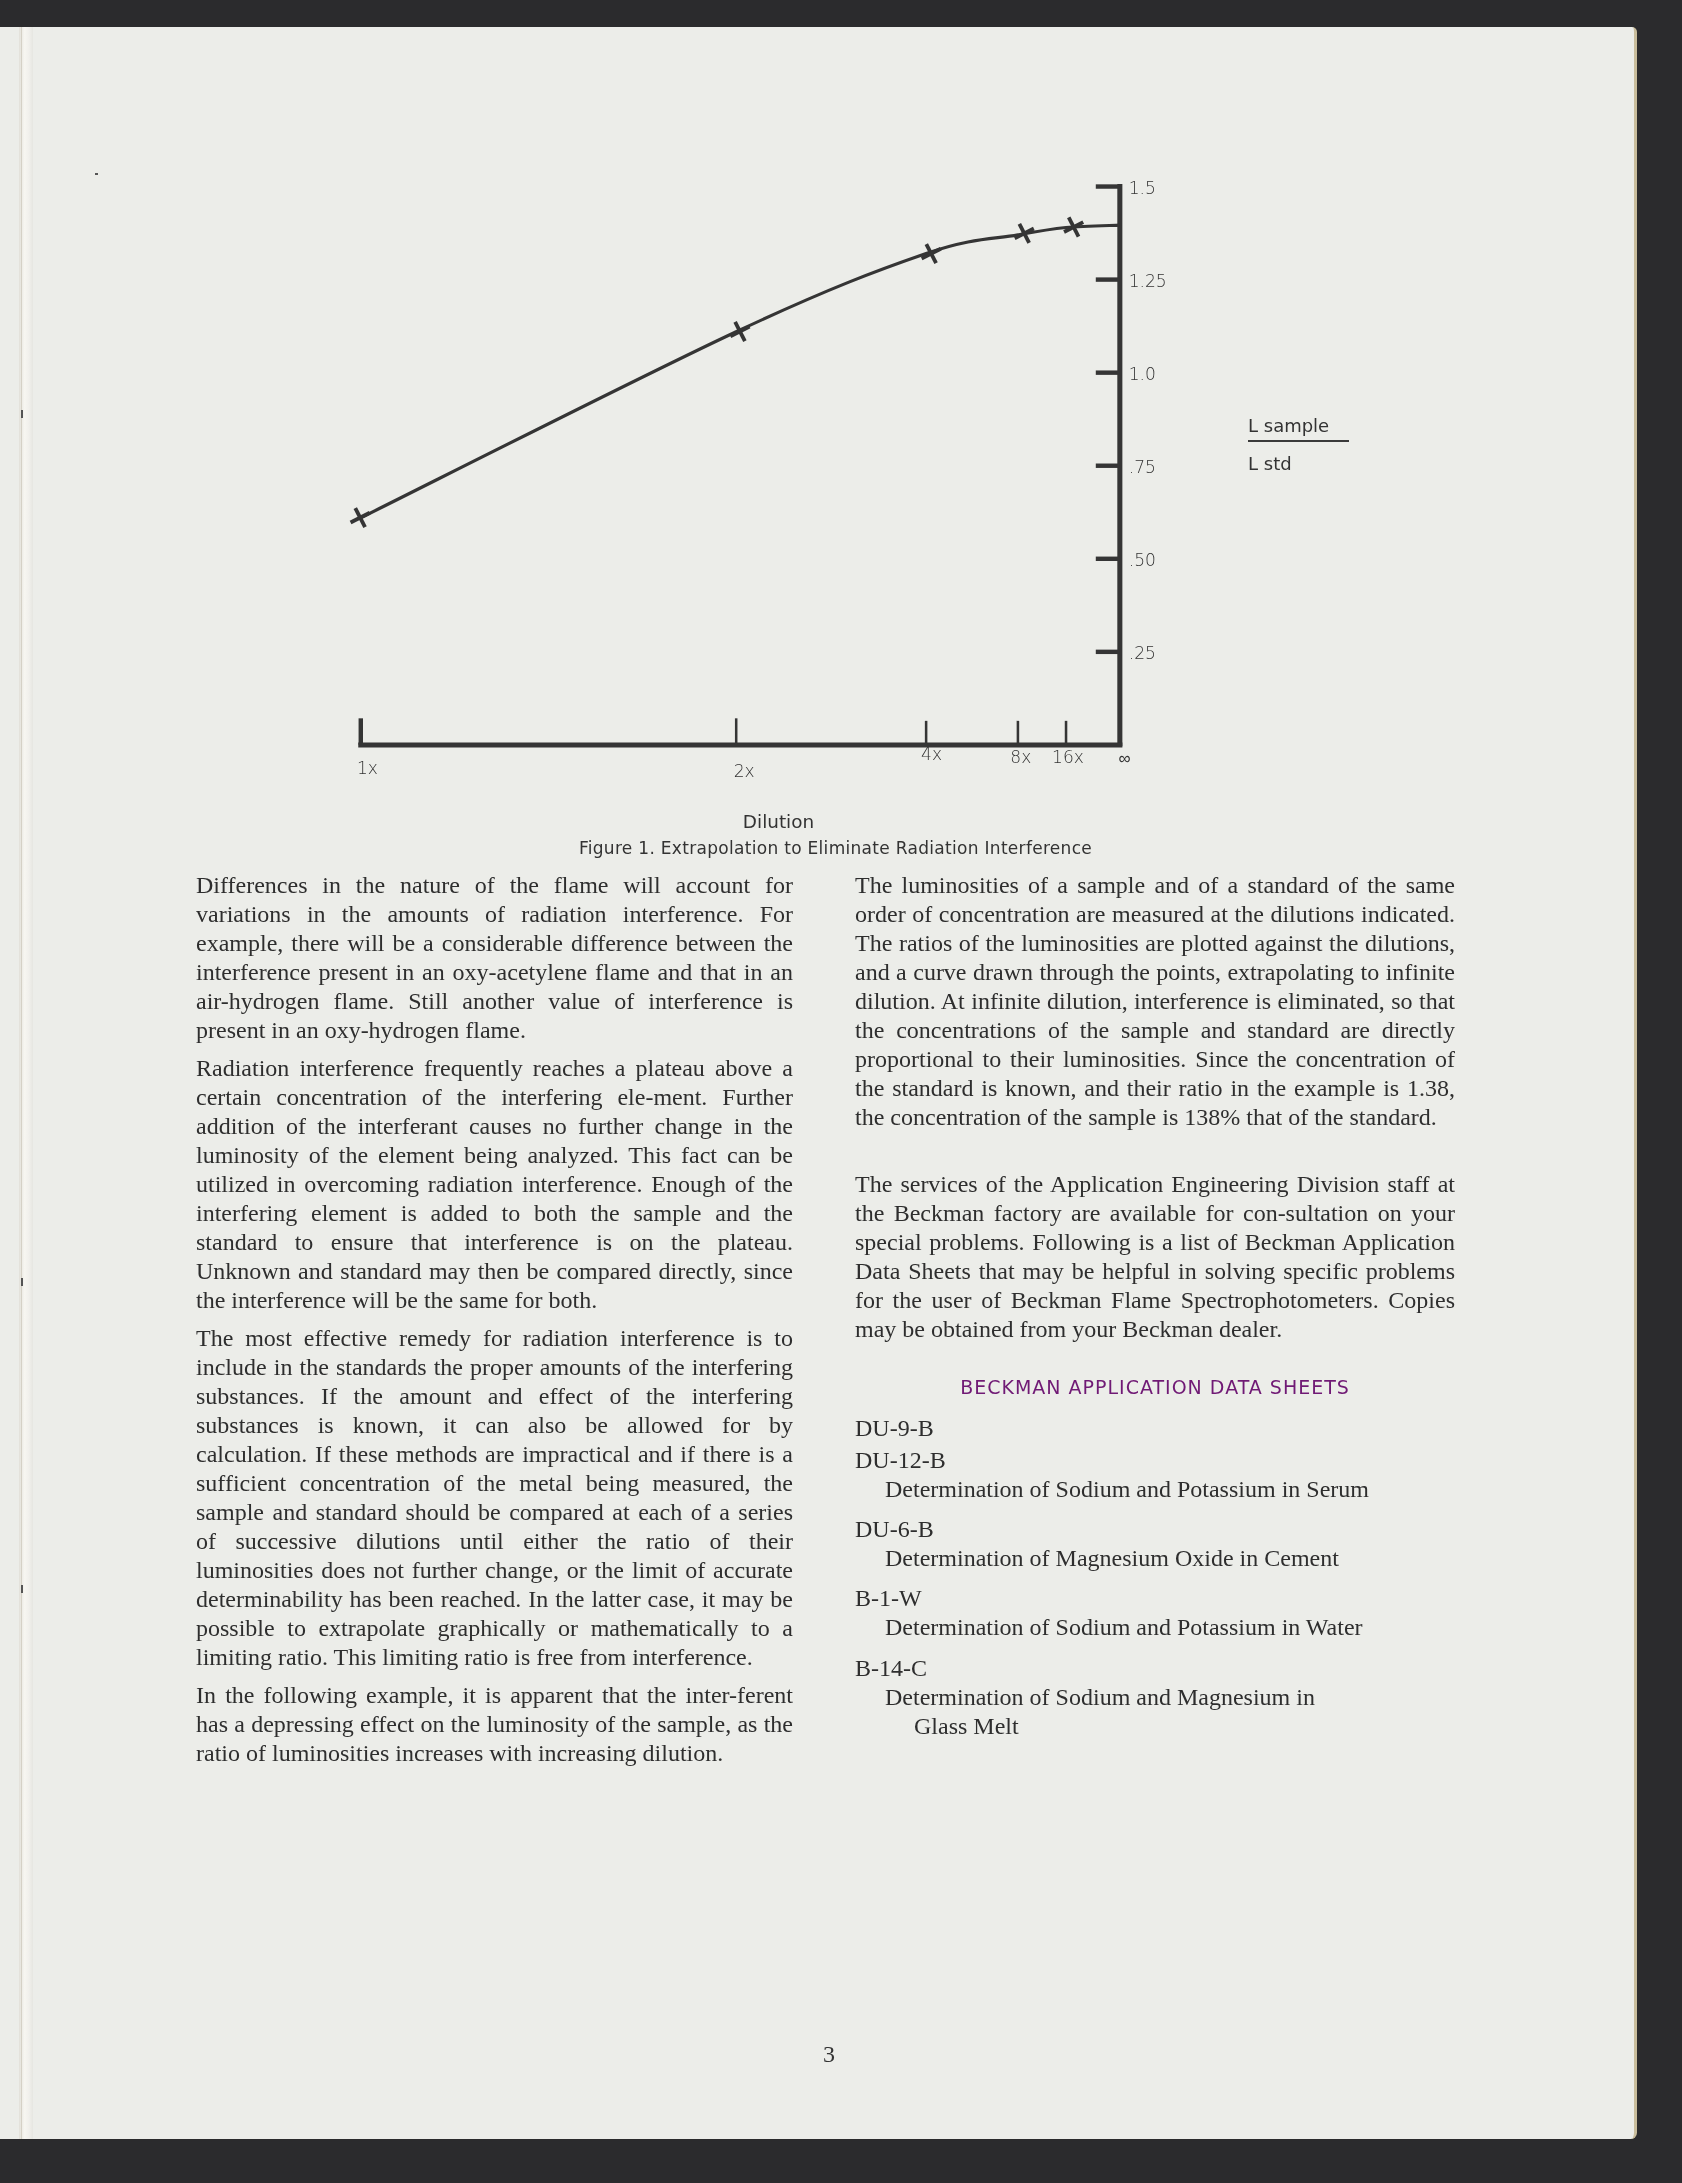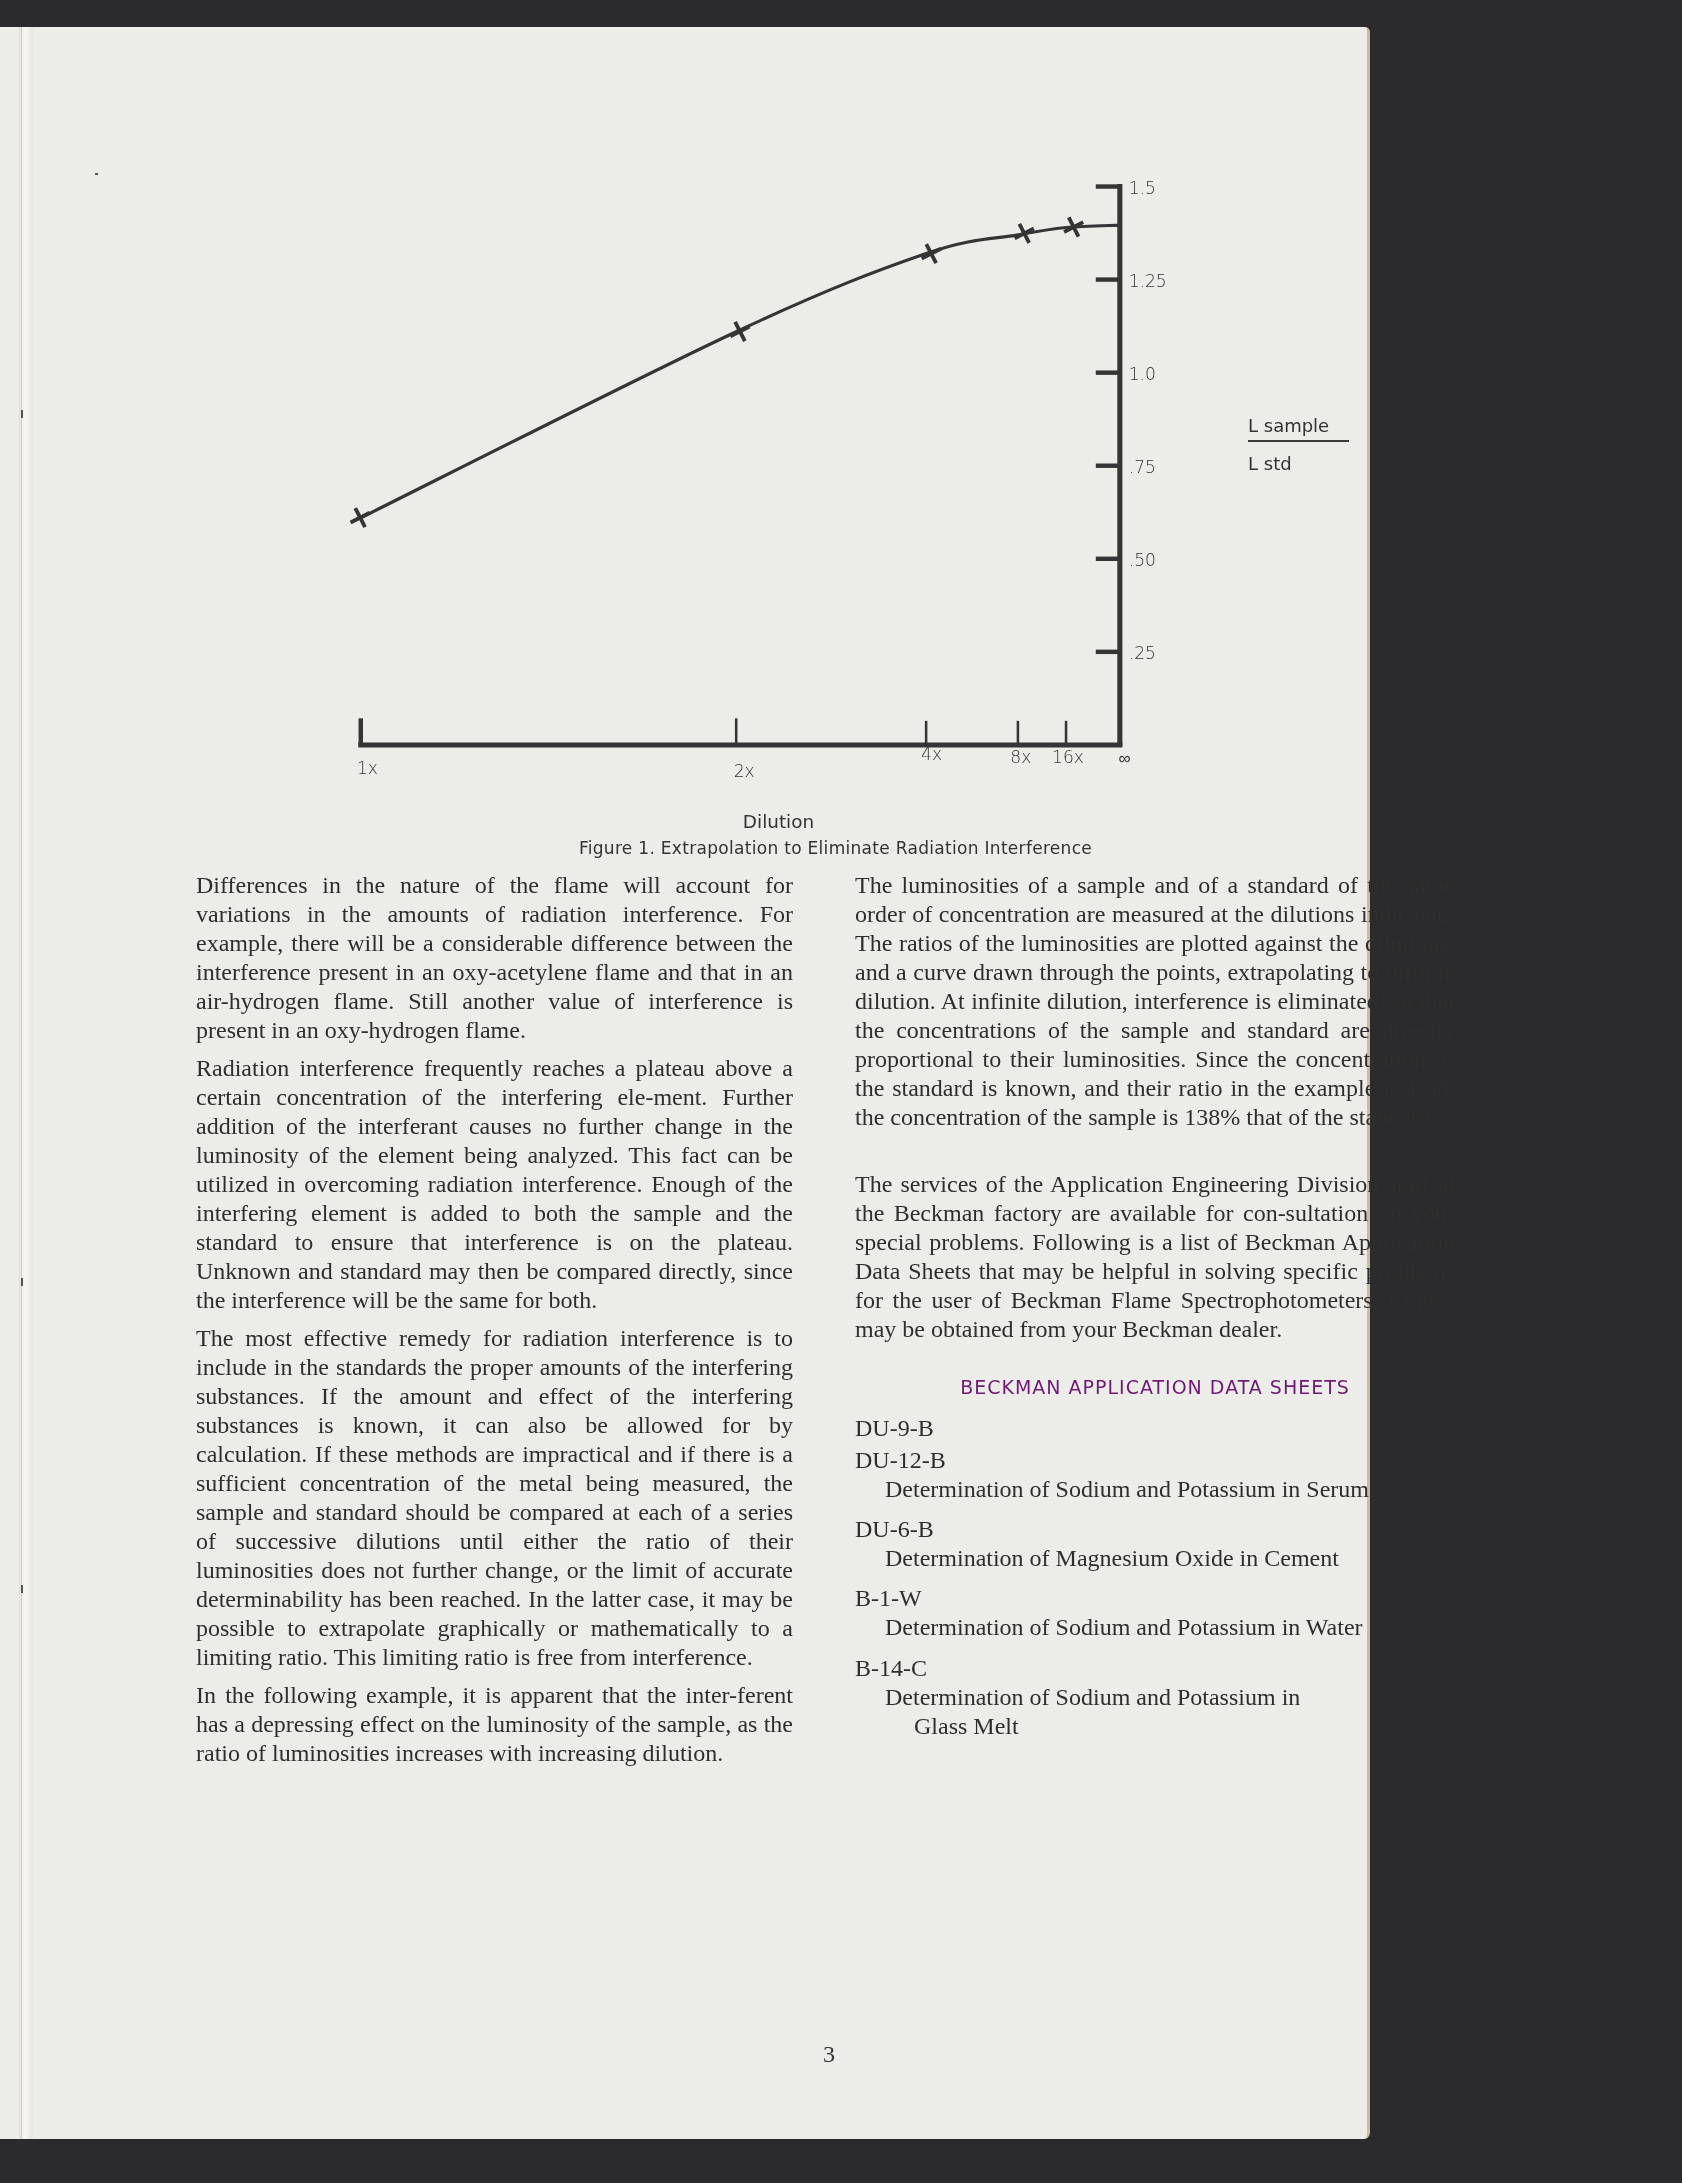--- a/index.html
+++ b/index.html
@@ -5,21 +5,21 @@
   html, body { margin: 0; padding: 0; }
   body {
     width: 1683px; height: 2183px;
     background: #2b2b2d;
     position: relative; overflow: hidden;
     font-family: "Liberation Serif", "DejaVu Serif", serif;
     color: #2f2f2f;
   }
   .page {
     position: absolute; left: 0; top: 27px;
-    width: 1370px; height: 2112px;
+    width: 1637px; height: 2112px;
     background: #ecede9;
     border-right: 3.2px solid #c9bd9c;
     border-bottom-right-radius: 6.3px;
     border-top-right-radius: 5px;
     box-sizing: border-box;
   }
   .binding {
     position: absolute; left: 19px; top: 0; width: 14px; height: 100%;
     background: linear-gradient(to right, #e2e0d9 0%, #f7f6f1 40%, #f1f0ec 70%, #e6e6e1 100%);
   }
@@ -175,21 +175,21 @@
       <span class="sheet-code">DU-6-B</span>
       <span class="sheet-title"><span>Determination of Magnesium Oxide in Cement</span></span>
     </div>
     <div class="sheet-item">
       <span class="sheet-code">B-1-W</span>
       <span class="sheet-title"><span>Determination of Sodium and Potassium in Water</span></span>
     </div>
     <div class="sheet-item">
       <span class="sheet-code">B-14-C</span>
       <span class="sheet-title">
-        <span>Determination of Sodium and Potassium in</span>
+        <span>Determination of Sodium and Magnesium in</span>
         <span class="indent">Glass Melt</span>
       </span>
     </div>
   </div>
 
   <div class="page-number">3</div>
 </div>
 
 
 </body></html>

